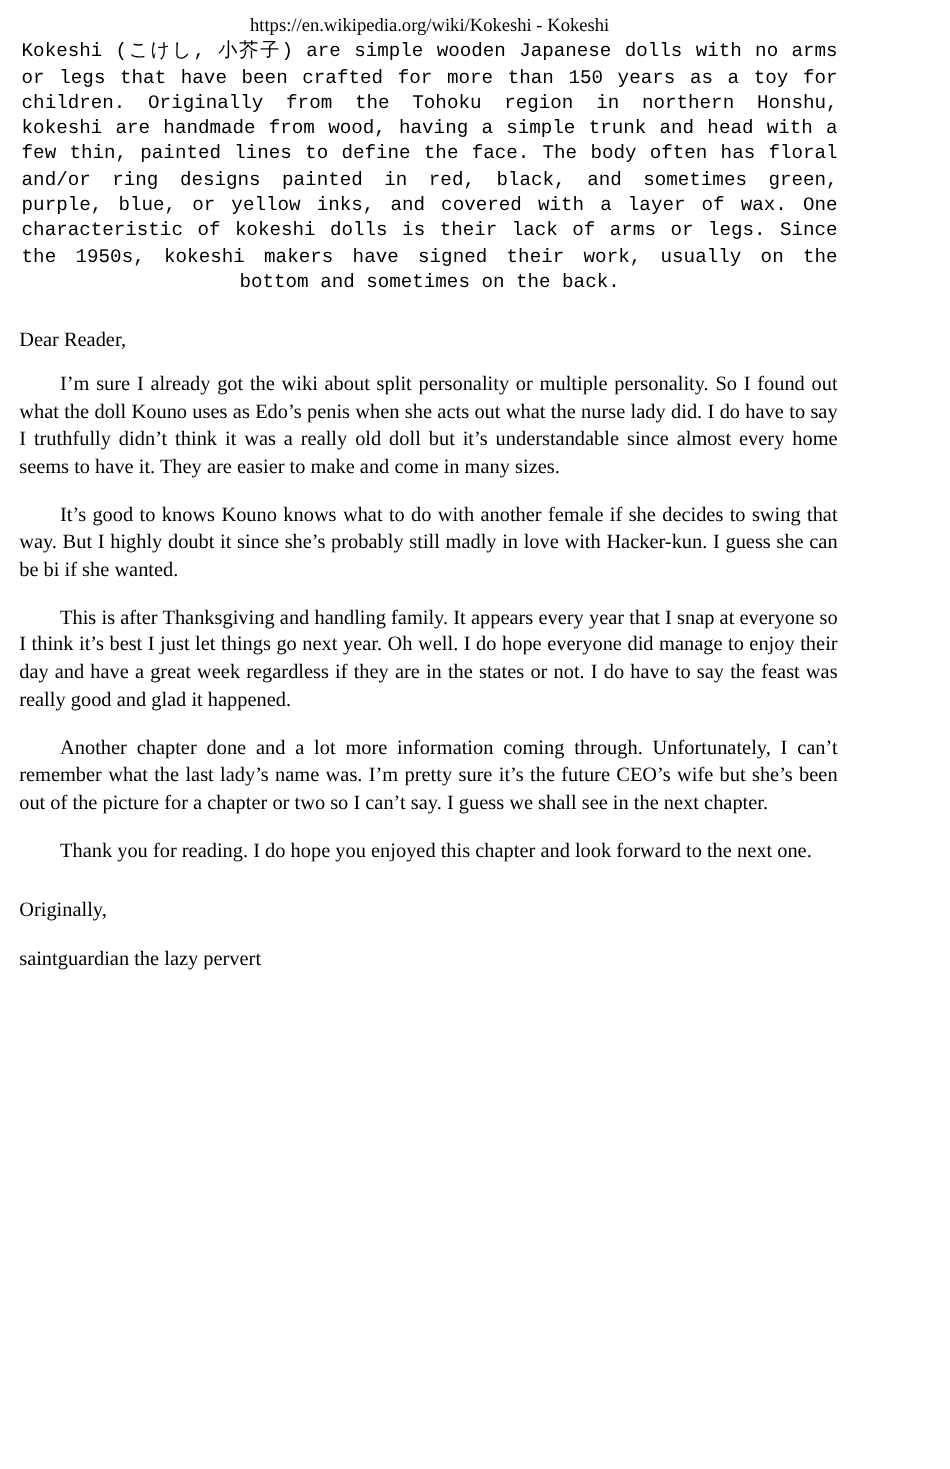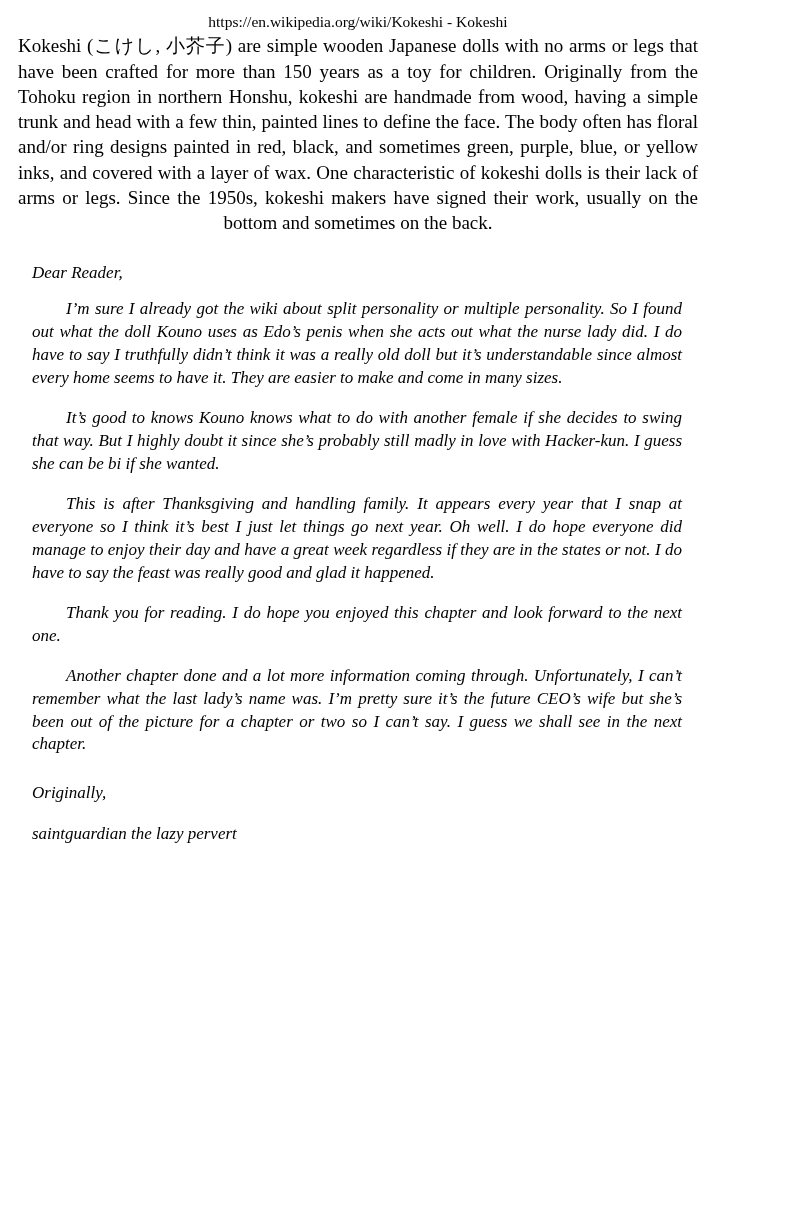--- a/index.html
+++ b/index.html
@@ -23,33 +23,33 @@
   }
   .doc-header {
     text-align: center;
     font-size: 15.5px;
     line-height: 1.25;
     margin: 0 0 2px 0;
   }
   .intro {
     text-align: justify;
     text-align-last: center;
-    font-size: 19px;
+    font-size: 16px;
     line-height: 1.33;
     margin: 0 0 0 0;
     padding: 0 4px;
     hyphens: auto;
+    font-family: Liberation Mono, monospace;
   }
   .body-block {
     font-size: 17px;
     line-height: 1.35;
     text-align: justify;
-    margin: 16px;
+    margin: 0;
     padding: 0 4px 0 2px;
-    font-style: italic;
   }
   .salutation {
     margin-top: 26px;
     margin-bottom: 0;
   }
   .para {
     margin-top: 14px;
     text-indent: 34px;
   }
   .closing {
@@ -75,22 +75,22 @@
 
   <p class="intro">Kokeshi (こけし, 小芥子) are simple wooden Japanese dolls with no arms or legs that have been crafted for more than 150 years as a toy for children. Originally from the Tohoku region in northern Honshu, kokeshi are handmade from wood, having a simple trunk and head with a few thin, painted lines to define the face. The body often has floral and/or ring designs painted in red, black, and sometimes green, purple, blue, or yellow inks, and covered with a layer of wax. One characteristic of kokeshi dolls is their lack of arms or legs. Since the 1950s, kokeshi makers have signed their work, usually on the bottom and sometimes on the back.</p>
 
   <div class="body-block">
 
     <p class="salutation">Dear Reader,</p>
 
     <p class="para">I’m sure I already got the wiki about split personality or multiple personality.  So I found out what the doll Kouno uses as Edo’s penis when she acts out what the nurse lady did.  I do have to say I truthfully didn’t think it was a really old doll but it’s understandable since almost every home seems to have it.  They are easier to make and come in many sizes.</p>
     <p class="para">It’s good to knows Kouno knows what to do with another female if she decides to swing that way.  But I highly doubt it since she’s probably still madly in love with Hacker-kun.  I guess she can be bi if she wanted.</p>
     <p class="para">This is after Thanksgiving and handling family.  It appears every year that I snap at everyone so I think it’s best I just let things go next year.  Oh well.  I do hope everyone did manage to enjoy their day and have a great week regardless if they are in the states or not.  I do have to say the feast was really good and glad it happened.</p>
+    <p class="para">Another chapter done and a lot more information coming through.  Unfortunately, I can’t remember what the last lady’s name was.  I’m pretty sure it’s the future CEO’s wife but she’s been out of the picture for a chapter or two so I can’t say.  I guess we shall see in the next chapter.</p>
     <p class="para">Thank you for reading.  I do hope you enjoyed this chapter and look forward to the next one.</p>
-    <p class="para">Another chapter done and a lot more information coming through.  Unfortunately, I can’t remember what the last lady’s name was.  I’m pretty sure it’s the future CEO’s wife but she’s been out of the picture for a chapter or two so I can’t say.  I guess we shall see in the next chapter.</p>
 
     <p class="closing">Originally,</p>
 
     <div class="signature-block">
       <span class="sig-line">saintguardian the lazy pervert</span>
     </div>
 
   </div>
 </div>
 

